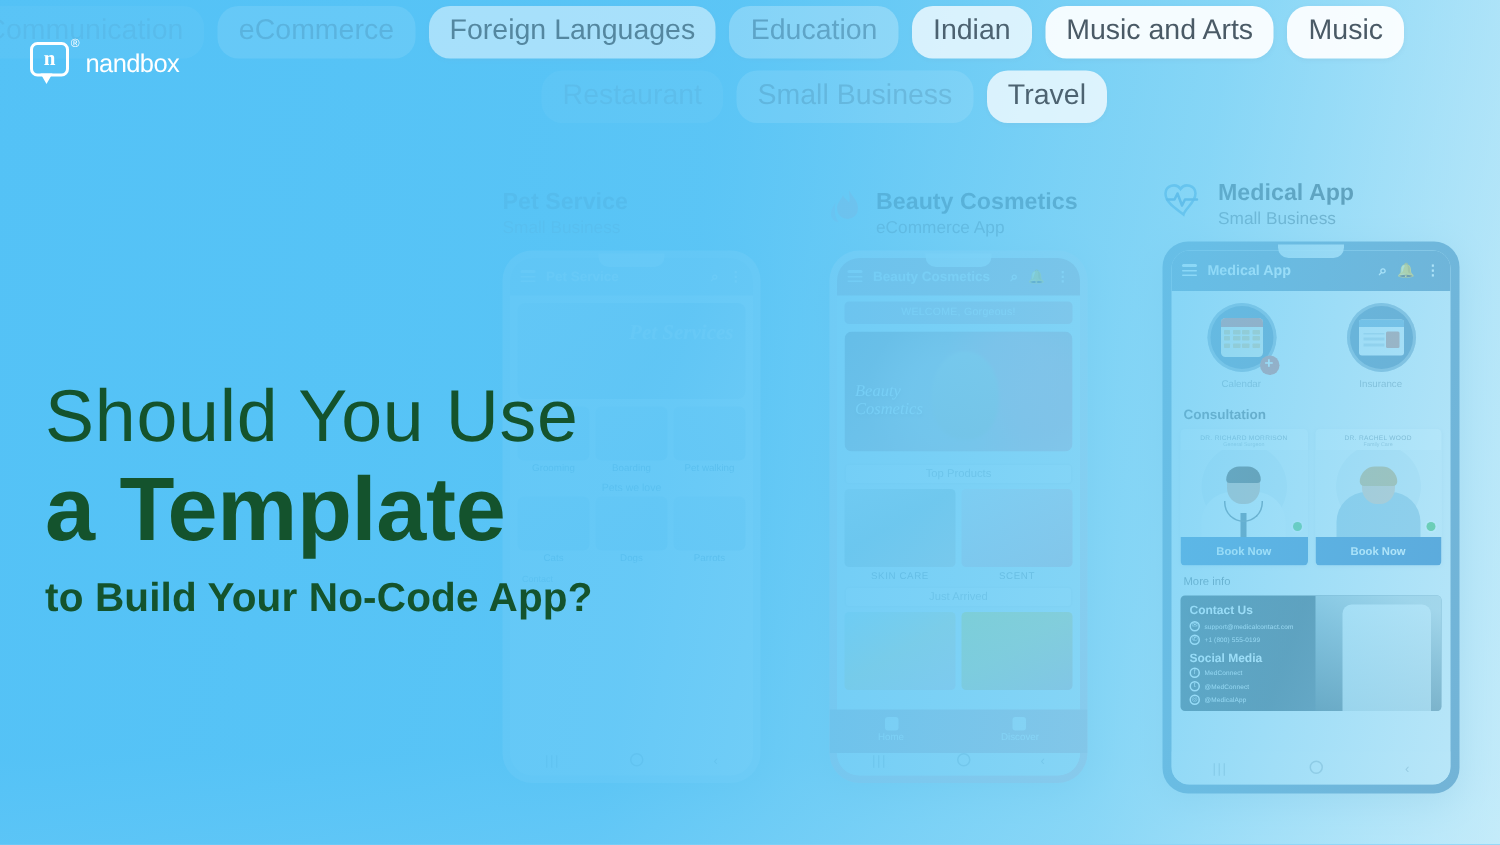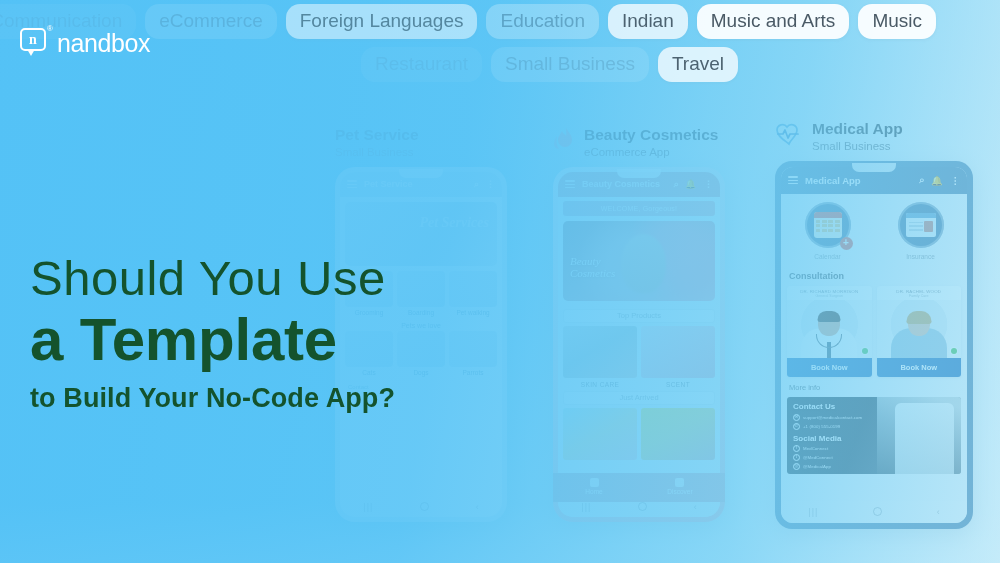--- a/index.html
+++ b/index.html
@@ -79,21 +79,21 @@
     border-right:4px solid transparent; border-top:7px solid #ffffff;
   }
   .logo-n {
     color:#ffffff; font-size:14px; font-weight:700; line-height:1;
     font-family:"Liberation Serif", serif;
   }
   .logo-reg {
     position:absolute; right:-3px; top:-3px;
     color:#ffffff; font-size:8px; line-height:1;
   }
-  .logo-text { color:#ffffff; font-size:25px; letter-spacing:-0.4px; font-weight:400; }
+  .logo-text { color:#ffffff; font-size:17px; letter-spacing:-0.4px; font-weight:400; }
 
   
   .headline { position:absolute; left:30px; top:253px; z-index:6; color:#14532d; }
   .hl1 { font-size:49px; font-weight:300; letter-spacing:0.5px; line-height:1.04; }
   .hl2 { font-size:60px; font-weight:700; letter-spacing:-0.2px; line-height:1.12; margin-top:2px; }
   .hl3 { font-size:27px; font-weight:700; letter-spacing:0.1px; margin-top:10px; }
 
   
   .card { position:absolute; z-index:2; }
   .card-head { display:flex; align-items:center; gap:9px; margin-bottom:9px; }

